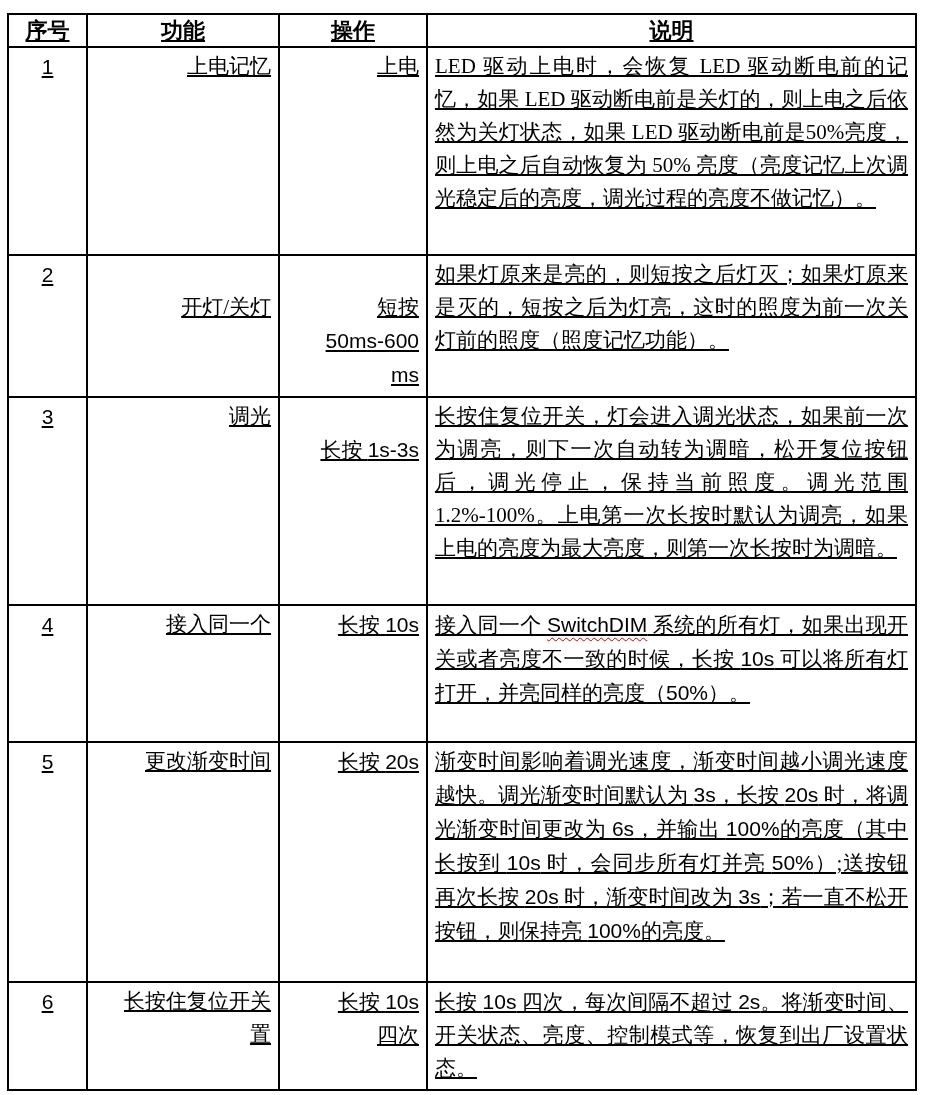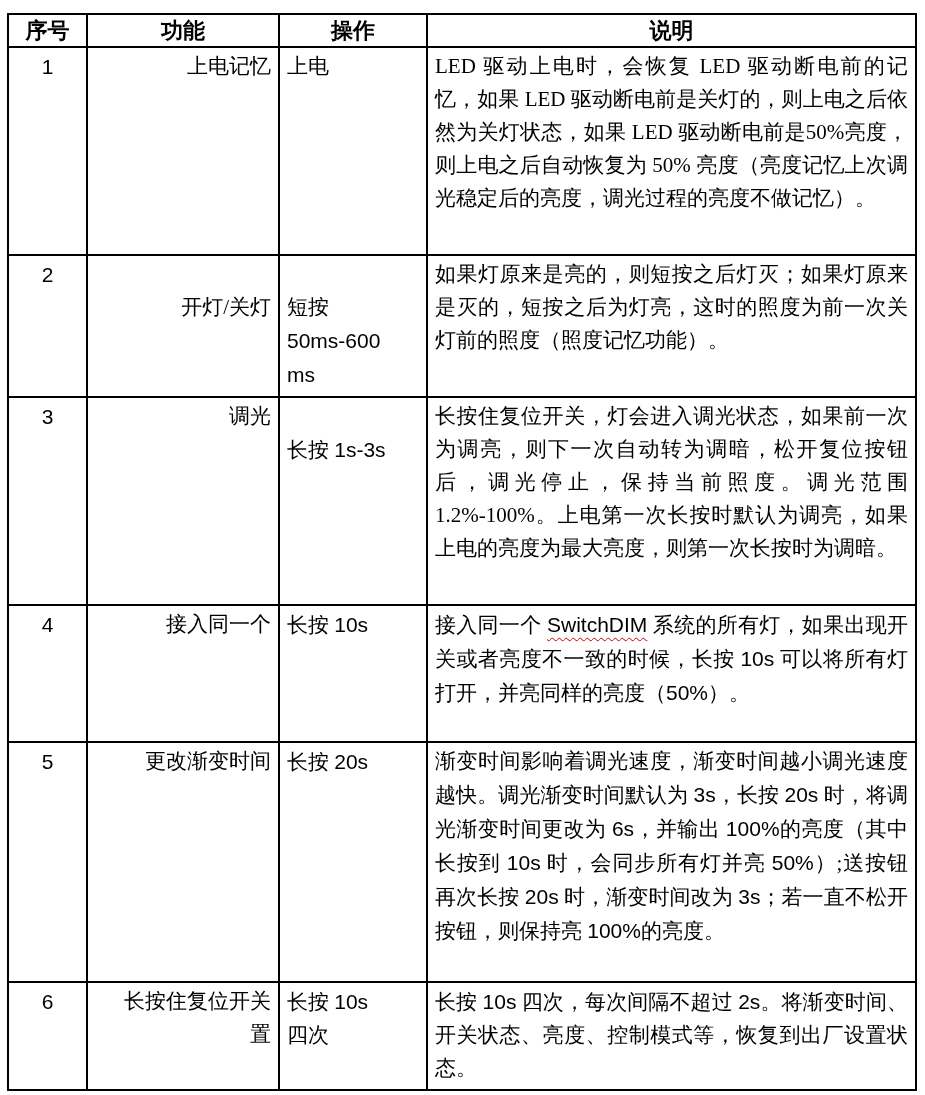--- a/index.html
+++ b/index.html
@@ -11,27 +11,28 @@
   table.func-table{
     border-collapse:collapse;table-layout:fixed;
     width:908px;margin:13px 0 0 7px;
   }
   .func-table th,.func-table td{
     border:2px solid #000000;
     vertical-align:top;
     padding:2px 7px 4px 7px;
     white-space:pre-line;
     overflow:hidden;
+    text-decoration:underline;
   }
   .func-table th{
     font-weight:bold;text-align:center;font-size:22px;line-height:29px;padding:1px 4px;
   }
   td.c-num{text-align:center;}
   td.c-func{text-align:right;}
-  td.c-op{text-align:left;margin-left:16px;}
+  td.c-op{text-align:right;margin-left:16px;}
   td.c-desc{text-align:justify;text-justify:inter-ideograph;}
   td.c-desc span{white-space:pre-line;}
   .lat{font-family:"Liberation Sans","DejaVu Sans",sans-serif;}
   .squiggle{
     text-decoration:underline wavy #cc0000 1px;
     text-decoration-skip-ink:none;
     text-underline-offset:5px;
   }
 </style>
 </head>

